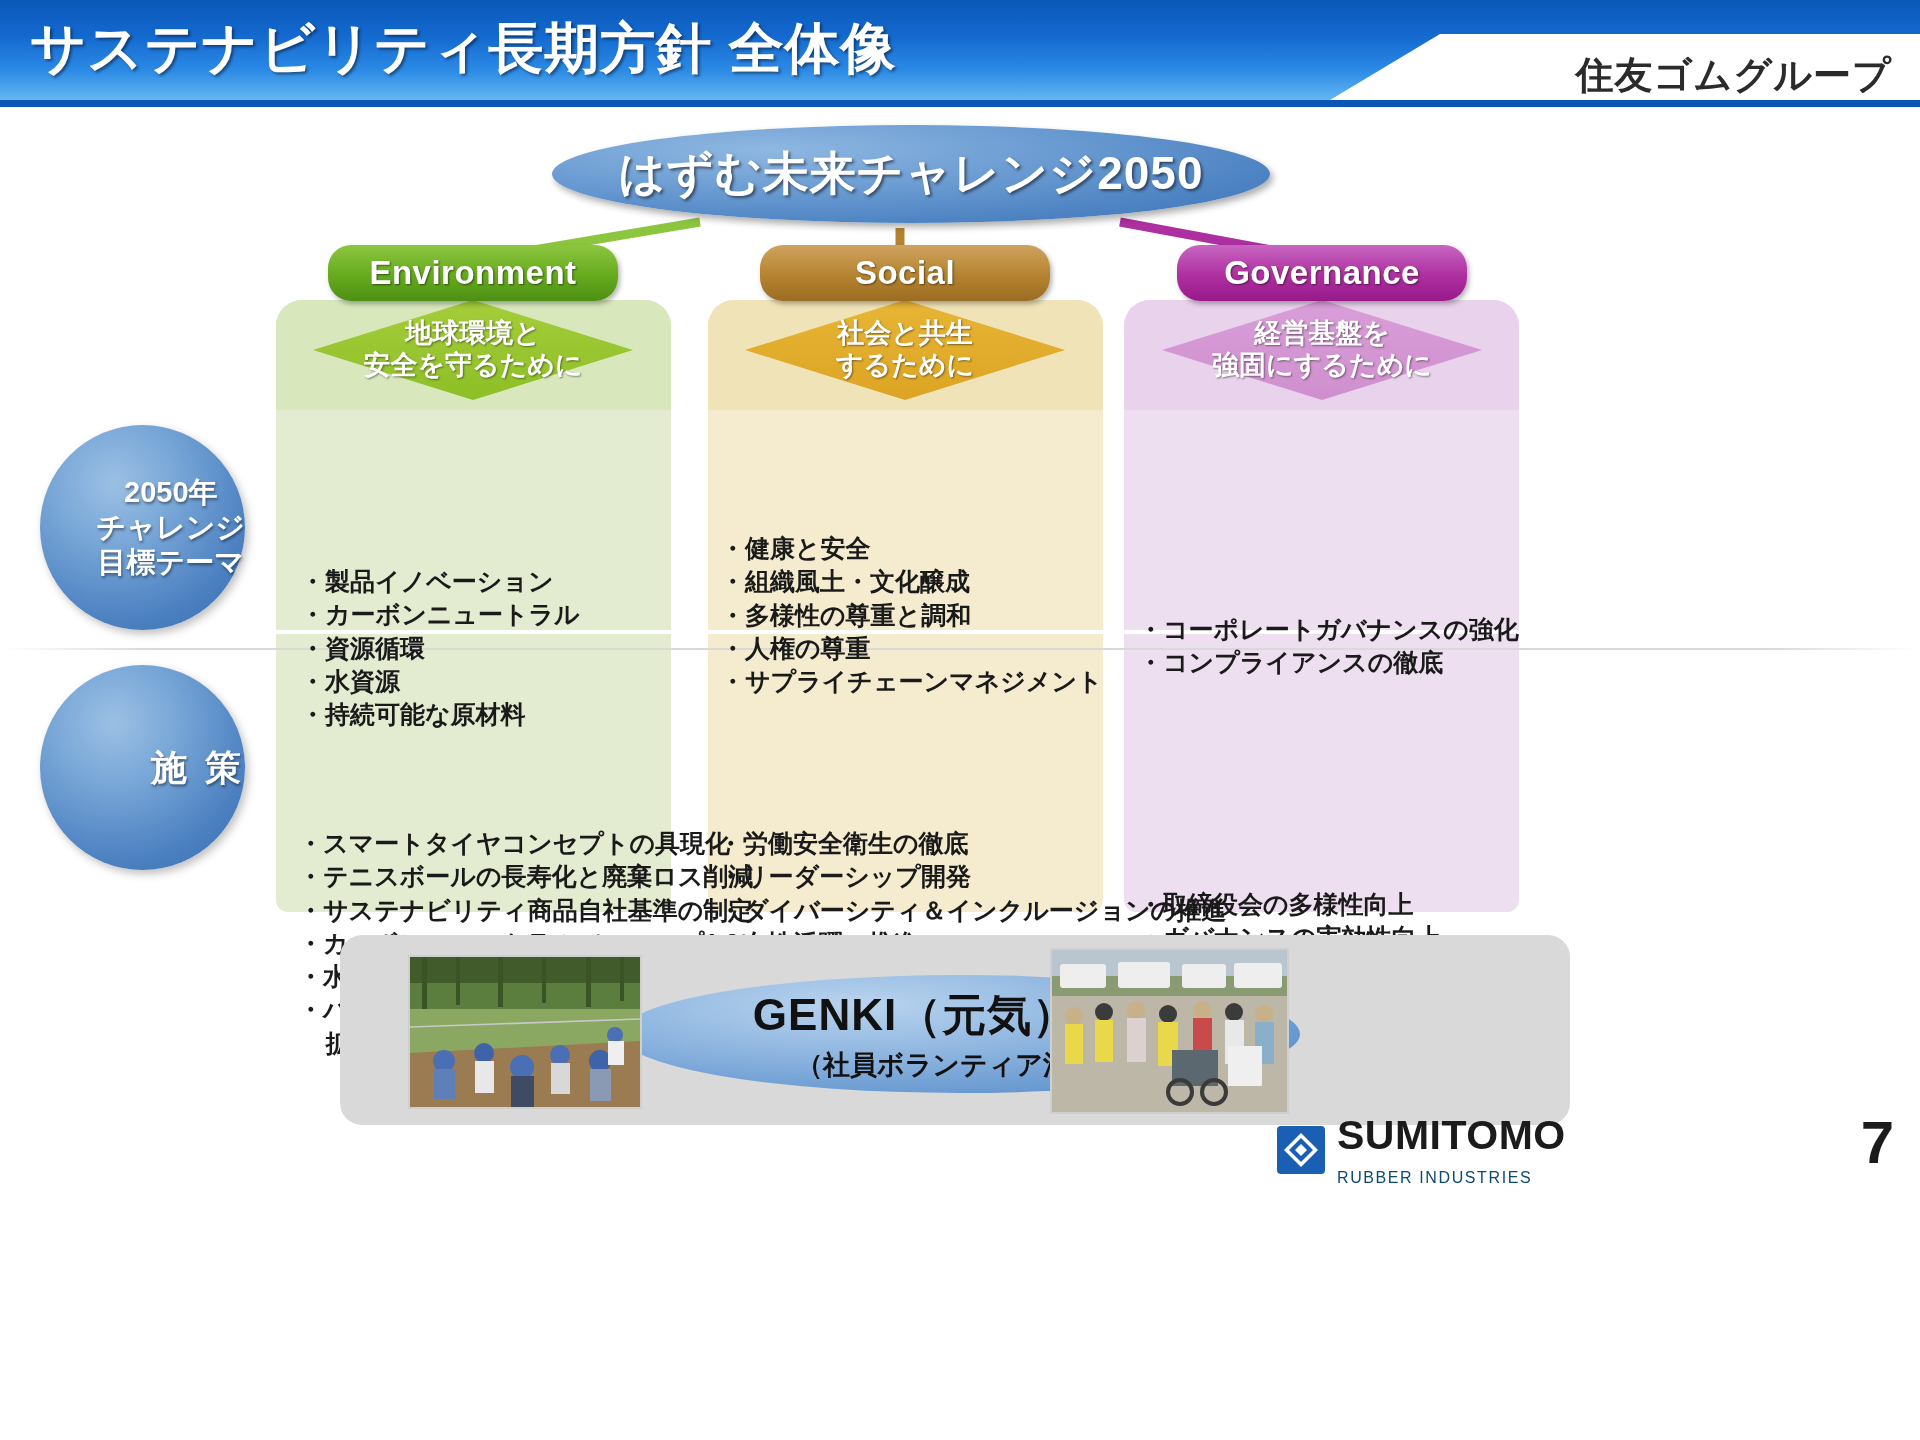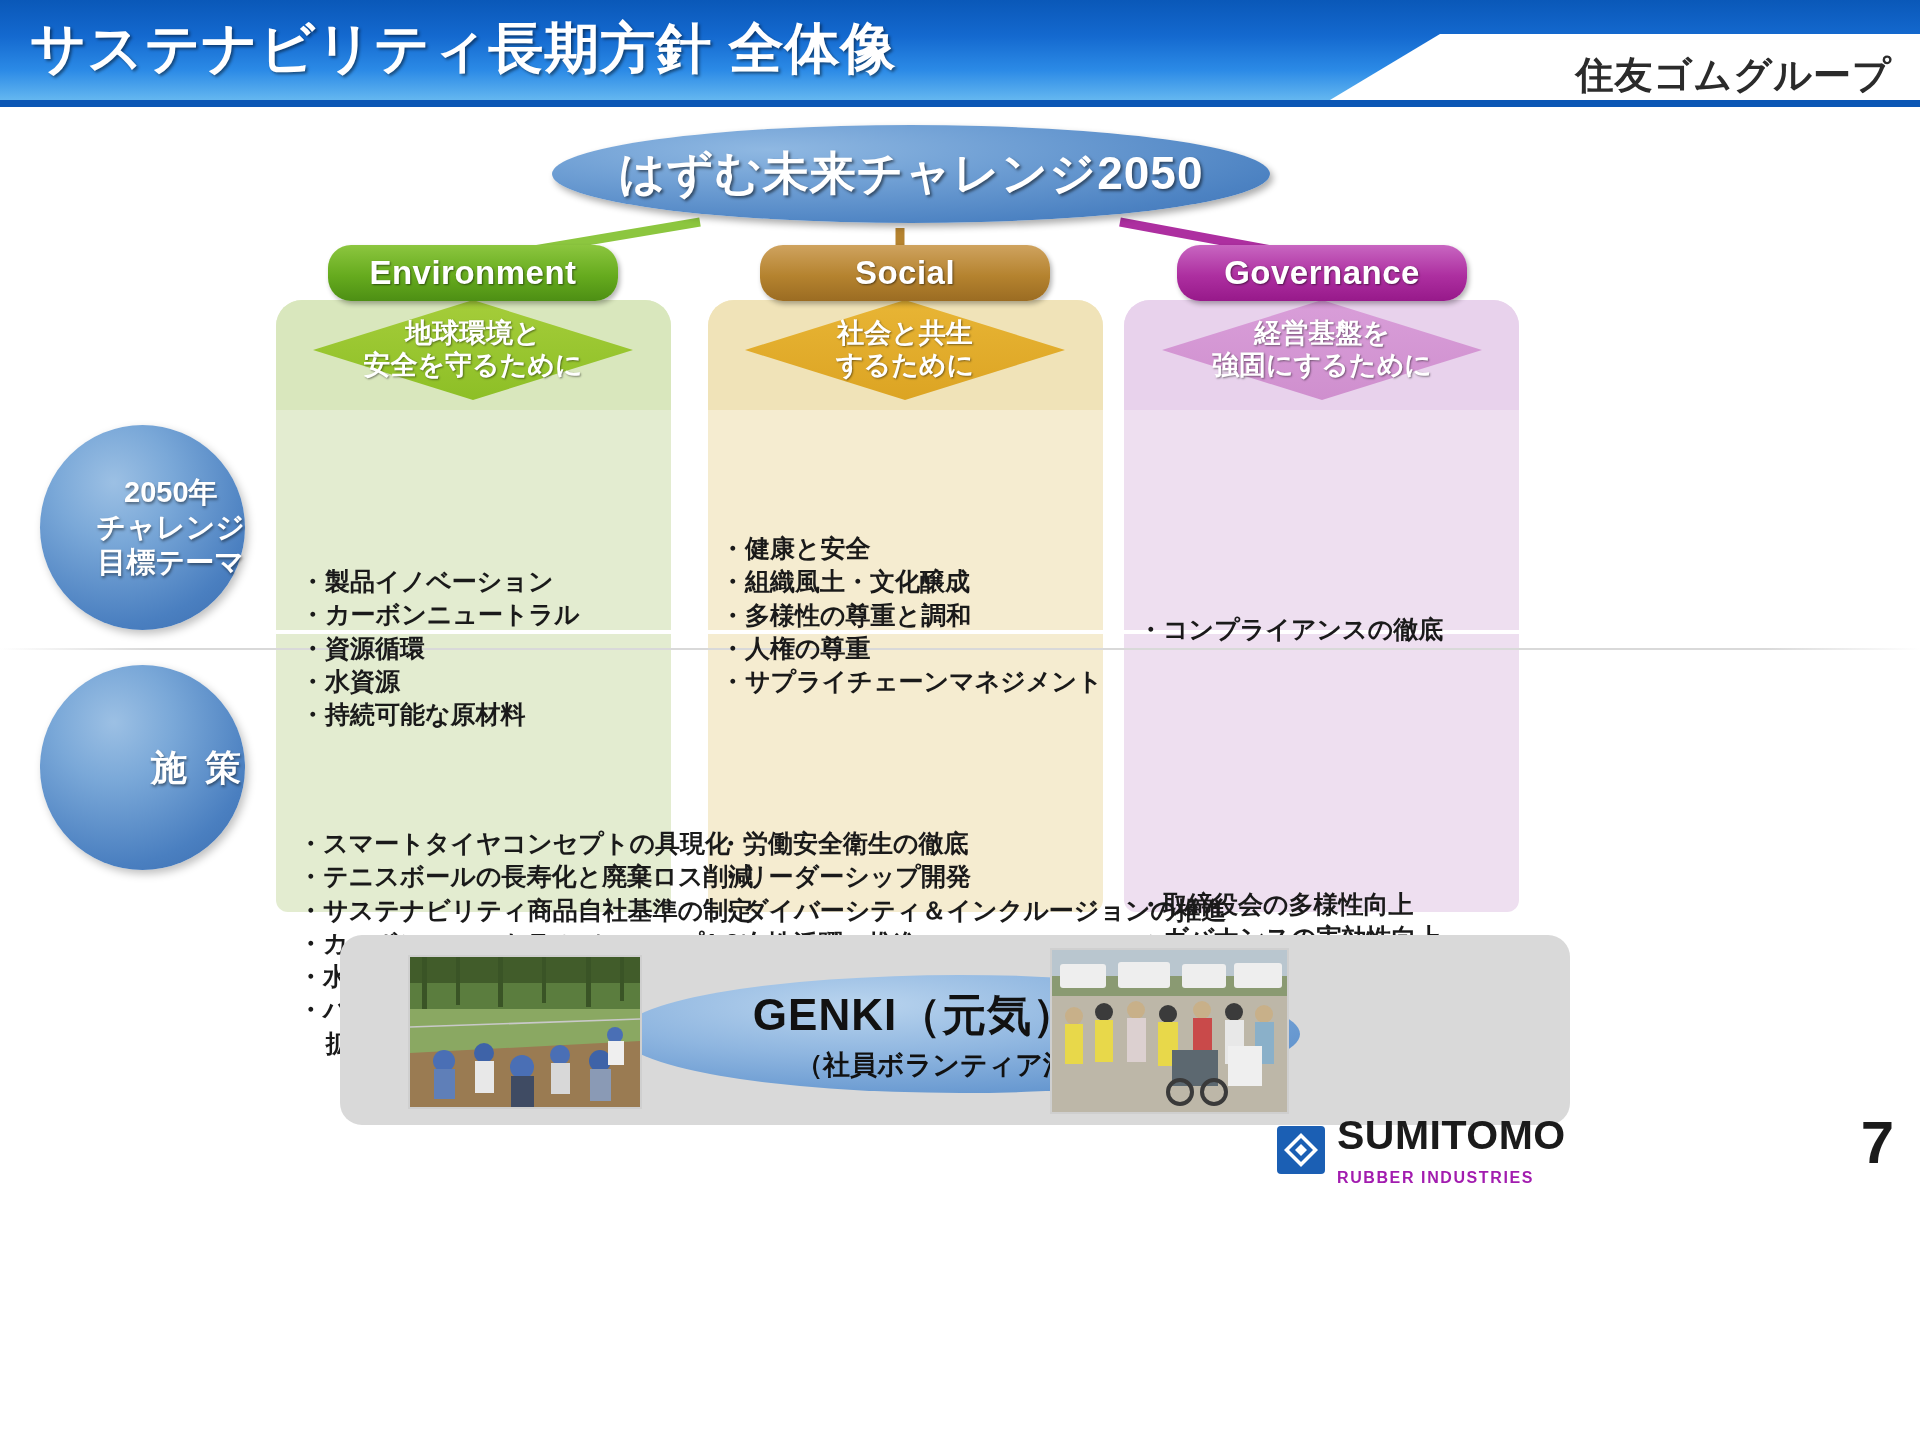--- a/index.html
+++ b/index.html
@@ -182,21 +182,21 @@
     display:flex;align-items:center;
   }
   #logo-mark{
     width:52px;height:52px;margin-right:10px;flex:none;
   }
   #logo-text{line-height:1;}
   #logo-name{
     font-size:41px;font-weight:bold;color:#1b1b1b;letter-spacing:.5px;white-space:nowrap;
   }
   #logo-sub{
-    font-size:16px;font-weight:bold;color:#a21caf;letter-spacing:1.6px;
+    font-size:16px;font-weight:normal;color:#0c4a6e;letter-spacing:1.6px;
     white-space:nowrap;margin-top:14px;
   }
   #page-number{
     position:absolute;right:26px;top:1108px;
     font-size:60px;font-weight:bold;color:#1b1b1b;z-index:6;
   }
 </style>
 </head>
 <body>
 
@@ -260,21 +260,21 @@
 </div>
 <div class="pill" id="pill-gov">
   <span class="pill-label">Governance</span>
 </div>
 
 <div class="row-sep" id="sep-1"></div>
 <div class="row-sep" id="sep-2"></div>
 
 <div class="bullets" id="themes-env" style="left:300px;top:565px;width:380px;"><div>・製品イノベーション</div><div>・カーボンニュートラル</div><div>・資源循環</div><div>・水資源</div><div>・持続可能な原材料</div></div>
 <div class="bullets" id="themes-soc" style="left:720px;top:532px;width:400px;"><div>・健康と安全</div><div>・組織風土・文化醸成</div><div>・多様性の尊重と調和</div><div>・人権の尊重</div><div>・サプライチェーンマネジメント</div></div>
-<div class="bullets" id="themes-gov" style="left:1138px;top:613px;width:400px;"><div>・コンプライアンスの徹底</div></div>
+<div class="bullets" id="themes-gov" style="left:1138px;top:613px;width:400px;"><div>・コーポレートガバナンスの強化</div><div>・コンプライアンスの徹底</div></div>
 
 <div class="bullets" id="measures-env" style="left:298px;top:827px;width:395px;"><div>・スマートタイヤコンセプトの具現化</div><div>・テニスボールの長寿化と廃棄ロス削減</div><div>・サステナビリティ商品自社基準の制定</div><div>・カーボンニュートラル（スコープ1,2）</div><div>・水素の活用</div><div>・バイオマス、リサイクル原材料比率の</div><div>    拡大</div></div>
 <div class="bullets" id="measures-soc" style="left:718px;top:827px;width:420px;"><div>・労働安全衛生の徹底</div><div>・リーダーシップ開発</div><div>・ダイバーシティ＆インクルージョンの推進</div><div>・女性活躍の推進</div><div>・人権マネジメント体制の構築</div><div>・第三者評価機関の活用</div></div>
 <div class="bullets" id="measures-gov" style="left:1138px;top:888px;width:400px;"><div>・取締役会の多様性向上</div><div>・ガバナンスの実効性向上</div><div>・税の透明性</div><div>・Our Philosophyの浸透</div></div>
 
 <div class="blue-circle" id="circle-1">
   <div class="blue-circle-label">
     <div>2050年</div>
     <div>チャレンジ</div>
     <div>目標テーマ</div>

